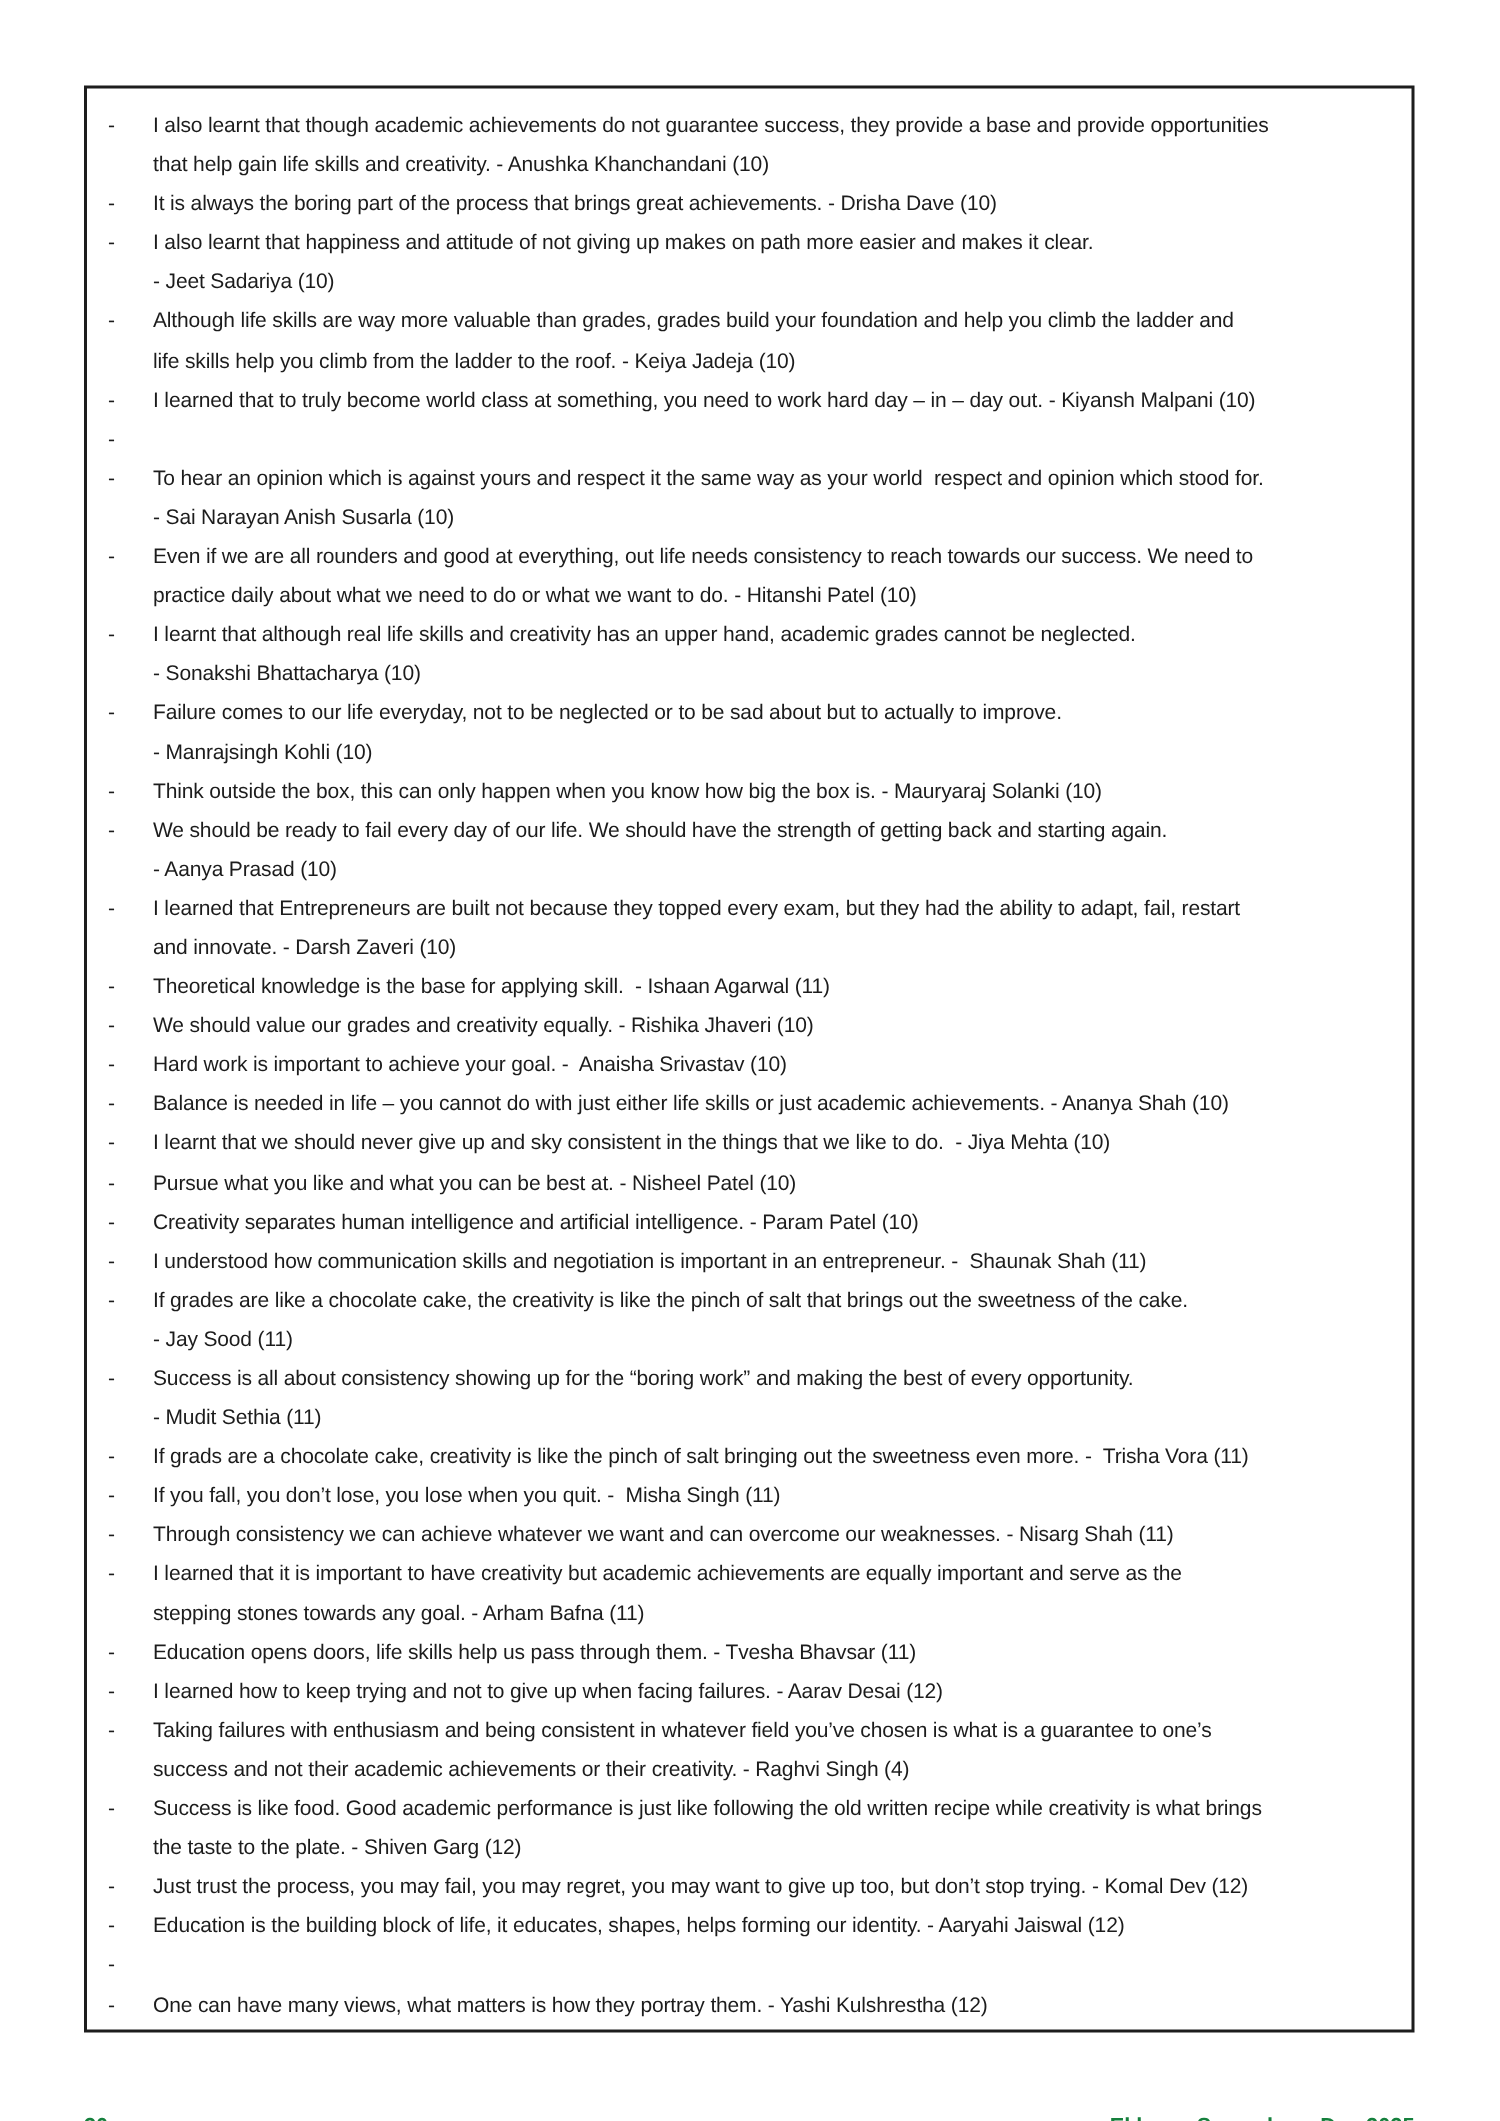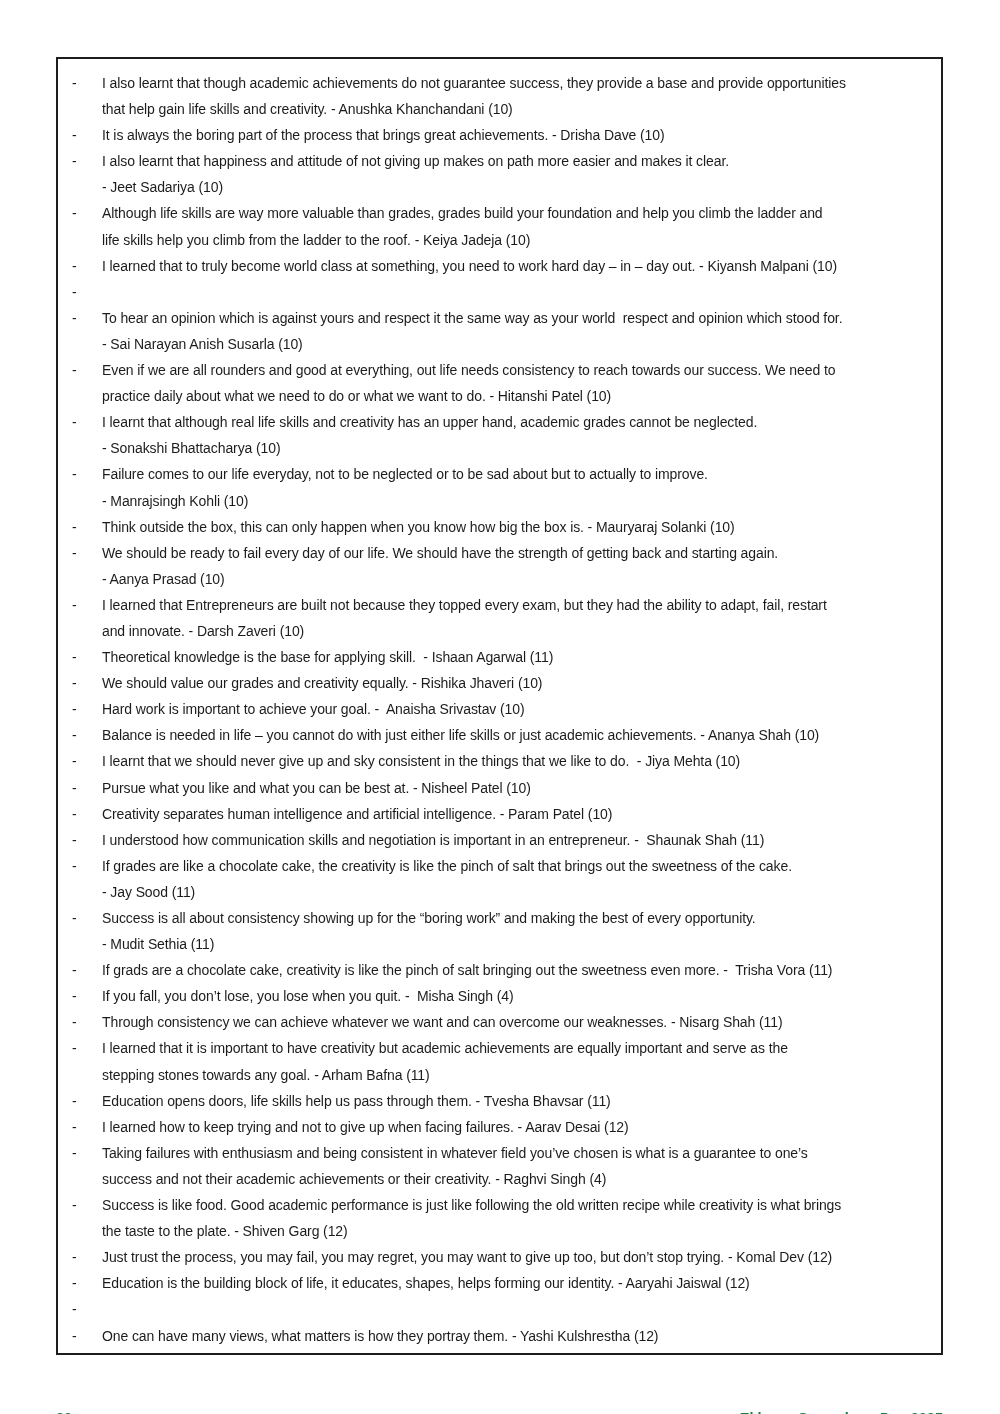--- a/index.html
+++ b/index.html
@@ -141,21 +141,21 @@
           <div class="line cont"><span>- Jay Sood (11)</span></div>
         </div>
         <div class="item">
           <div class="line"><span class="bullet">-</span><span>Success is all about consistency showing up for the “boring work” and making the best of every opportunity.</span></div>
           <div class="line cont"><span>- Mudit Sethia (11)</span></div>
         </div>
         <div class="item">
           <div class="line"><span class="bullet">-</span><span>If grads are a chocolate cake, creativity is like the pinch of salt bringing out the sweetness even more. -  Trisha Vora (11)</span></div>
         </div>
         <div class="item">
-          <div class="line"><span class="bullet">-</span><span>If you fall, you don’t lose, you lose when you quit. -  Misha Singh (4)</span></div>
+          <div class="line"><span class="bullet">-</span><span>If you fall, you don’t lose, you lose when you quit. -  Misha Singh (11)</span></div>
         </div>
         <div class="item">
           <div class="line"><span class="bullet">-</span><span>Through consistency we can achieve whatever we want and can overcome our weaknesses. - Nisarg Shah (11)</span></div>
         </div>
         <div class="item">
           <div class="line"><span class="bullet">-</span><span>I learned that it is important to have creativity but academic achievements are equally important and serve as the</span></div>
           <div class="line cont"><span>stepping stones towards any goal. - Arham Bafna (11)</span></div>
         </div>
         <div class="item">
           <div class="line"><span class="bullet">-</span><span>Education opens doors, life skills help us pass through them. - Tvesha Bhavsar (11)</span></div>

